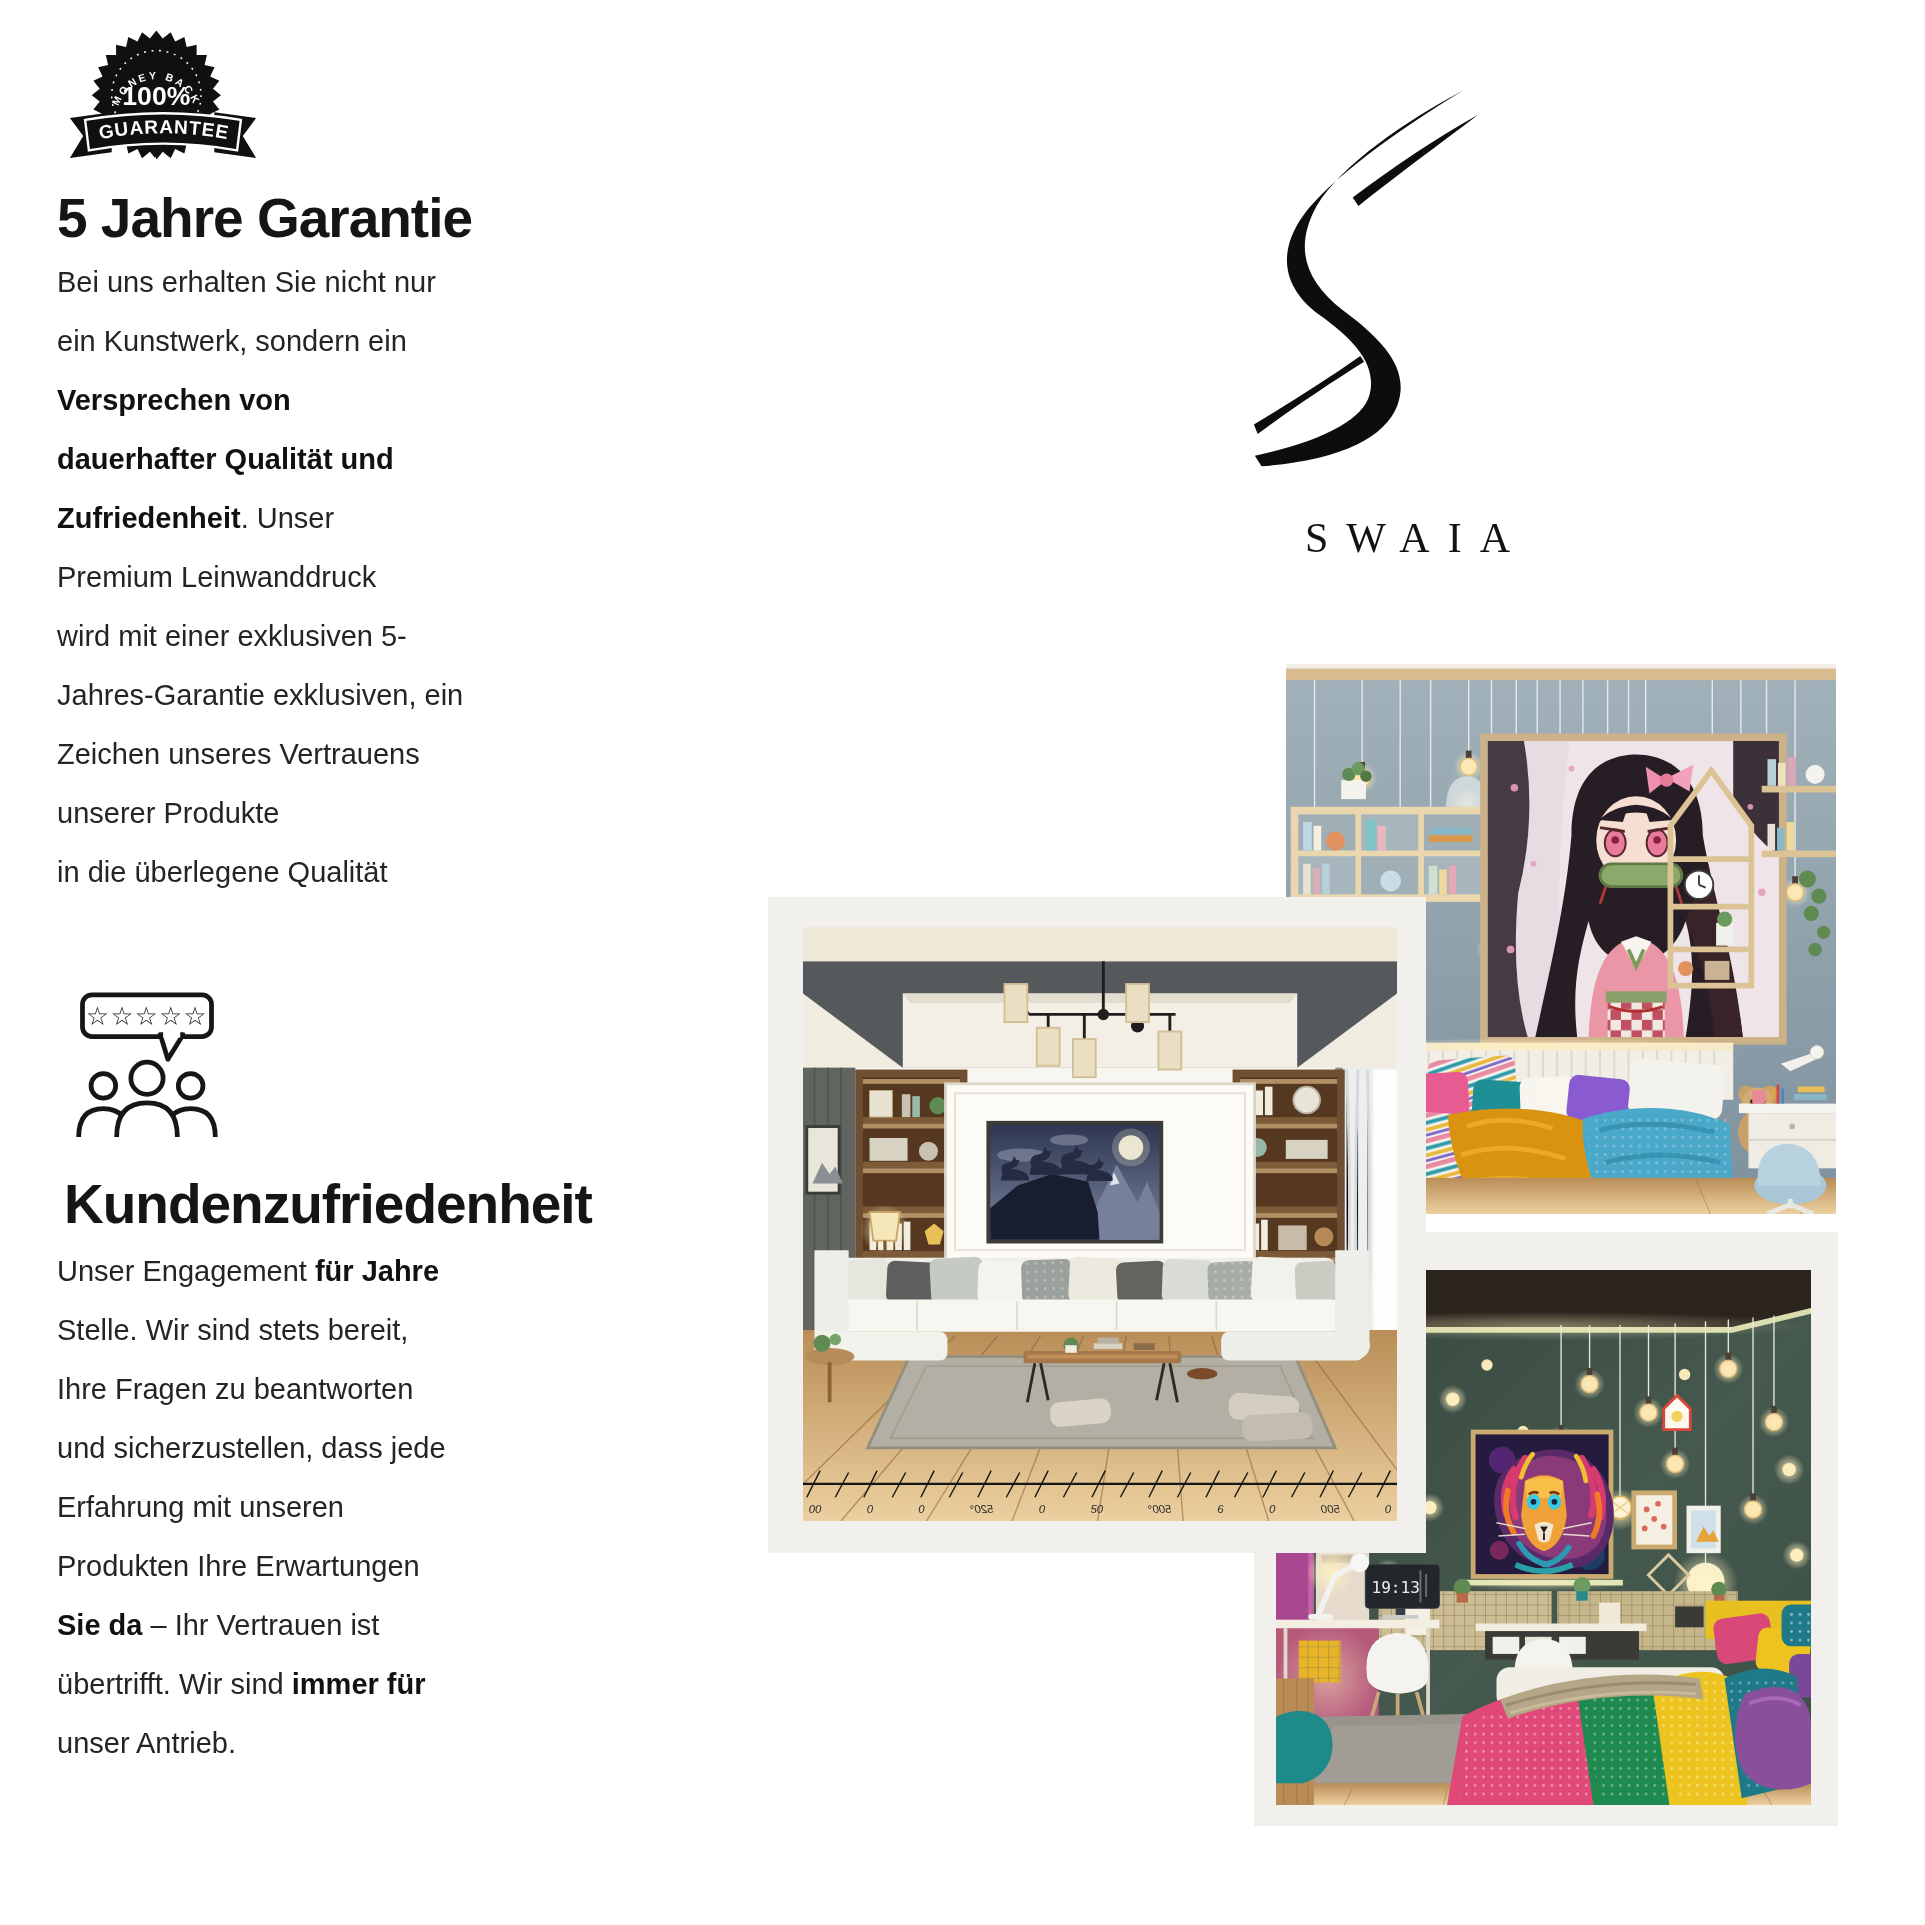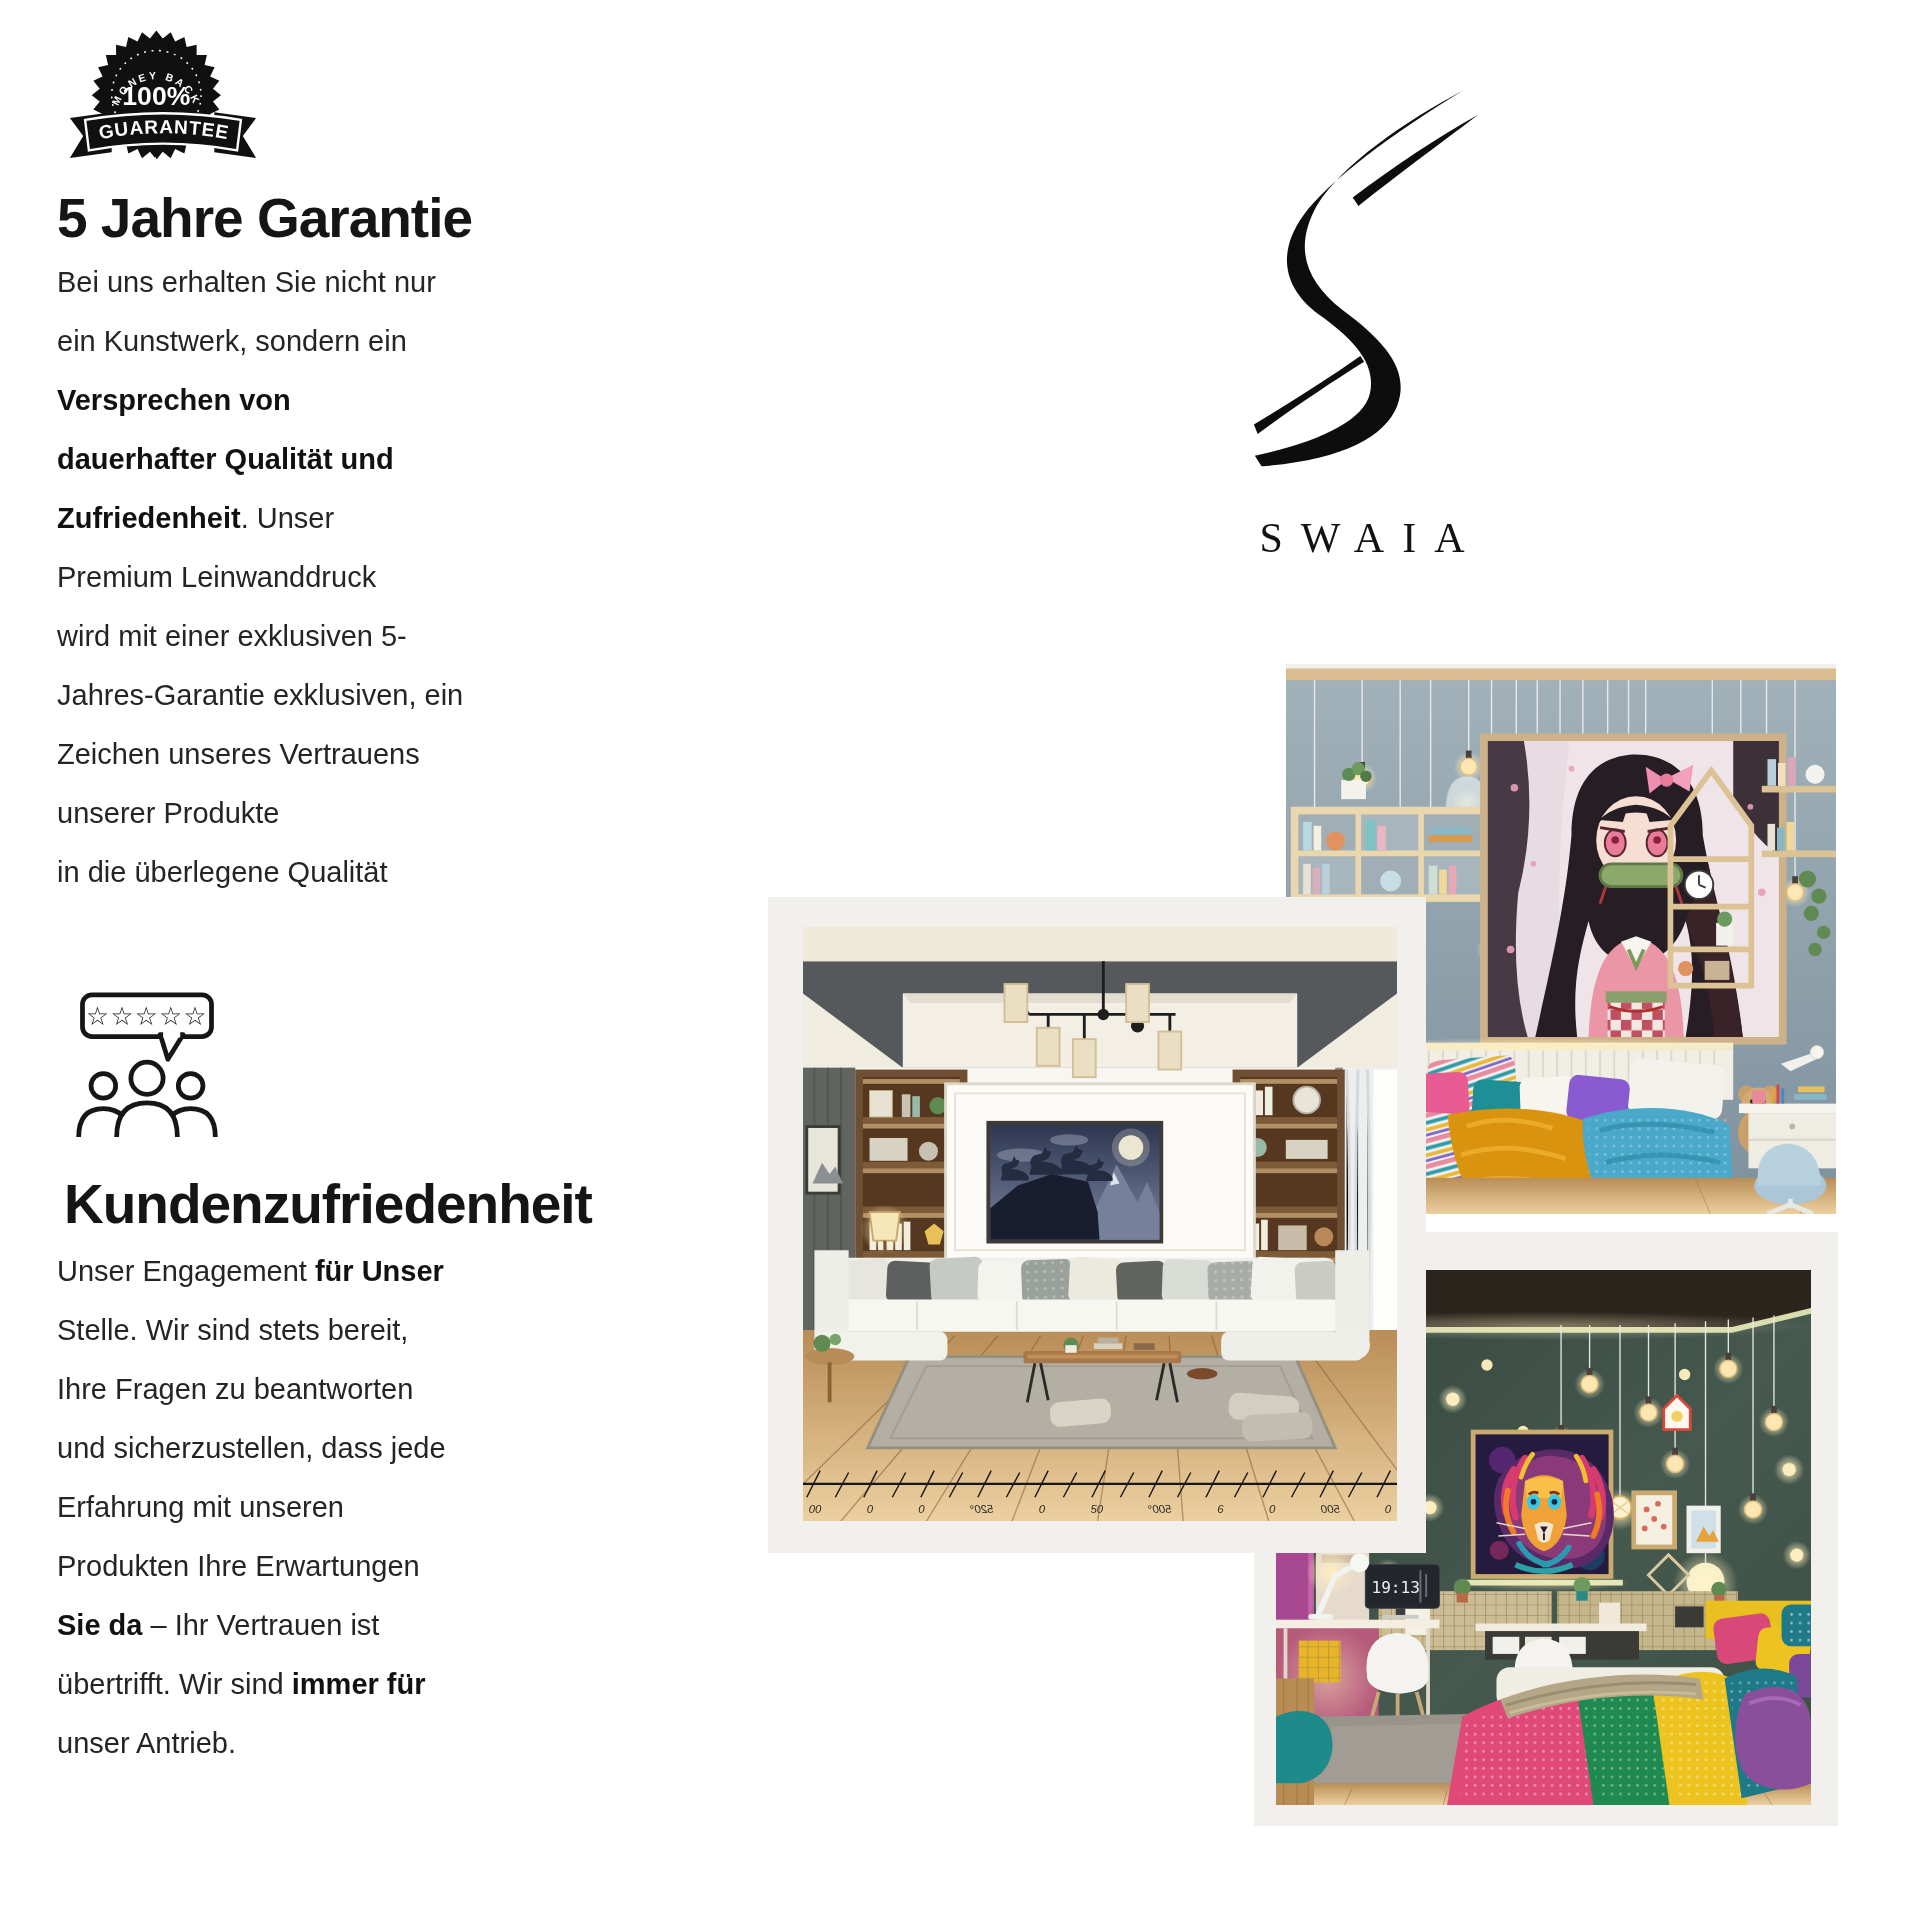--- a/index.html
+++ b/index.html
@@ -4,21 +4,21 @@
 <style>
   html,body{margin:0;padding:0;background:#fff;}
   .page{position:relative;width:1926px;height:1926px;background:#ffffff;overflow:hidden;
         font-family:"Liberation Sans",sans-serif;color:#1e1e1e;}
   .abs{position:absolute;}
   h1,h2{margin:0;font-weight:700;letter-spacing:-1px;color:#151515;}
   .h-main{font-size:55px;line-height:1.05;}
   .body-text{font-size:29px;line-height:59px;color:#242424;font-weight:400;}
   .body-text .b{font-weight:700;color:#111;}
   .brand-word{font-family:"Liberation Serif",serif;font-size:42px;letter-spacing:18px;
-              color:#121212;text-align:center;}
+              color:#121212;text-align:right;}
   .card{position:absolute;}
   .card.gray{background:#f1f0ed;}
   .card.white{background:#ffffff;}
   .photo{position:absolute;overflow:hidden;}
   .ruler-labels{position:absolute;left:5.7px;right:5.7px;bottom:5.7px;display:flex;
     justify-content:space-between;font-size:11.4px;font-style:italic;color:#2a2a2a;}
   .ruler-labels span{display:inline-block;text-align:right;}
   .ruler-labels span.mir{transform:scaleX(-1);}
   svg{display:block;}
 </style>
@@ -123,21 +123,21 @@
       <path d="M12,154 Q12,124 38,124 Q64,124 64,154" fill="#ffffff" stroke="#161616" stroke-width="5"></path>
       <circle cx="130" cy="100" r="13" fill="#ffffff" stroke="#161616" stroke-width="5"></circle>
       <path d="M104,154 Q104,124 130,124 Q156,124 156,154" fill="#ffffff" stroke="#161616" stroke-width="5"></path>
       <circle cx="84" cy="92" r="17" fill="#ffffff" stroke="#161616" stroke-width="5"></circle>
       <path d="M52,154 Q52,118 84,118 Q116,118 116,154" fill="#ffffff" stroke="#161616" stroke-width="5"></path>
     </svg>
   </div>
 
   <h2 class="abs h-main" style="left:64px;top:1176px;">Kundenzufriedenheit</h2>
   <div class="abs body-text" style="left:57px;top:1242px;width:609px;">
-      <div><span>Unser Engagement </span><span class="b">für Unser</span></div>
+      <div><span>Unser Engagement </span><span class="b">für Jahre</span></div>
       <div><span>Stelle. Wir sind stets bereit,</span></div>
       <div><span>Ihre Fragen zu beantworten</span></div>
       <div><span>und sicherzustellen, dass jede</span></div>
       <div><span>Erfahrung mit unseren</span></div>
       <div><span>Produkten Ihre Erwartungen</span></div>
       <div><span class="b">Sie da</span><span> – Ihr Vertrauen ist</span></div>
       <div><span>übertrifft. Wir sind </span><span class="b">immer für</span></div>
       <div><span>unser Antrieb.</span></div>
     </div>
 

